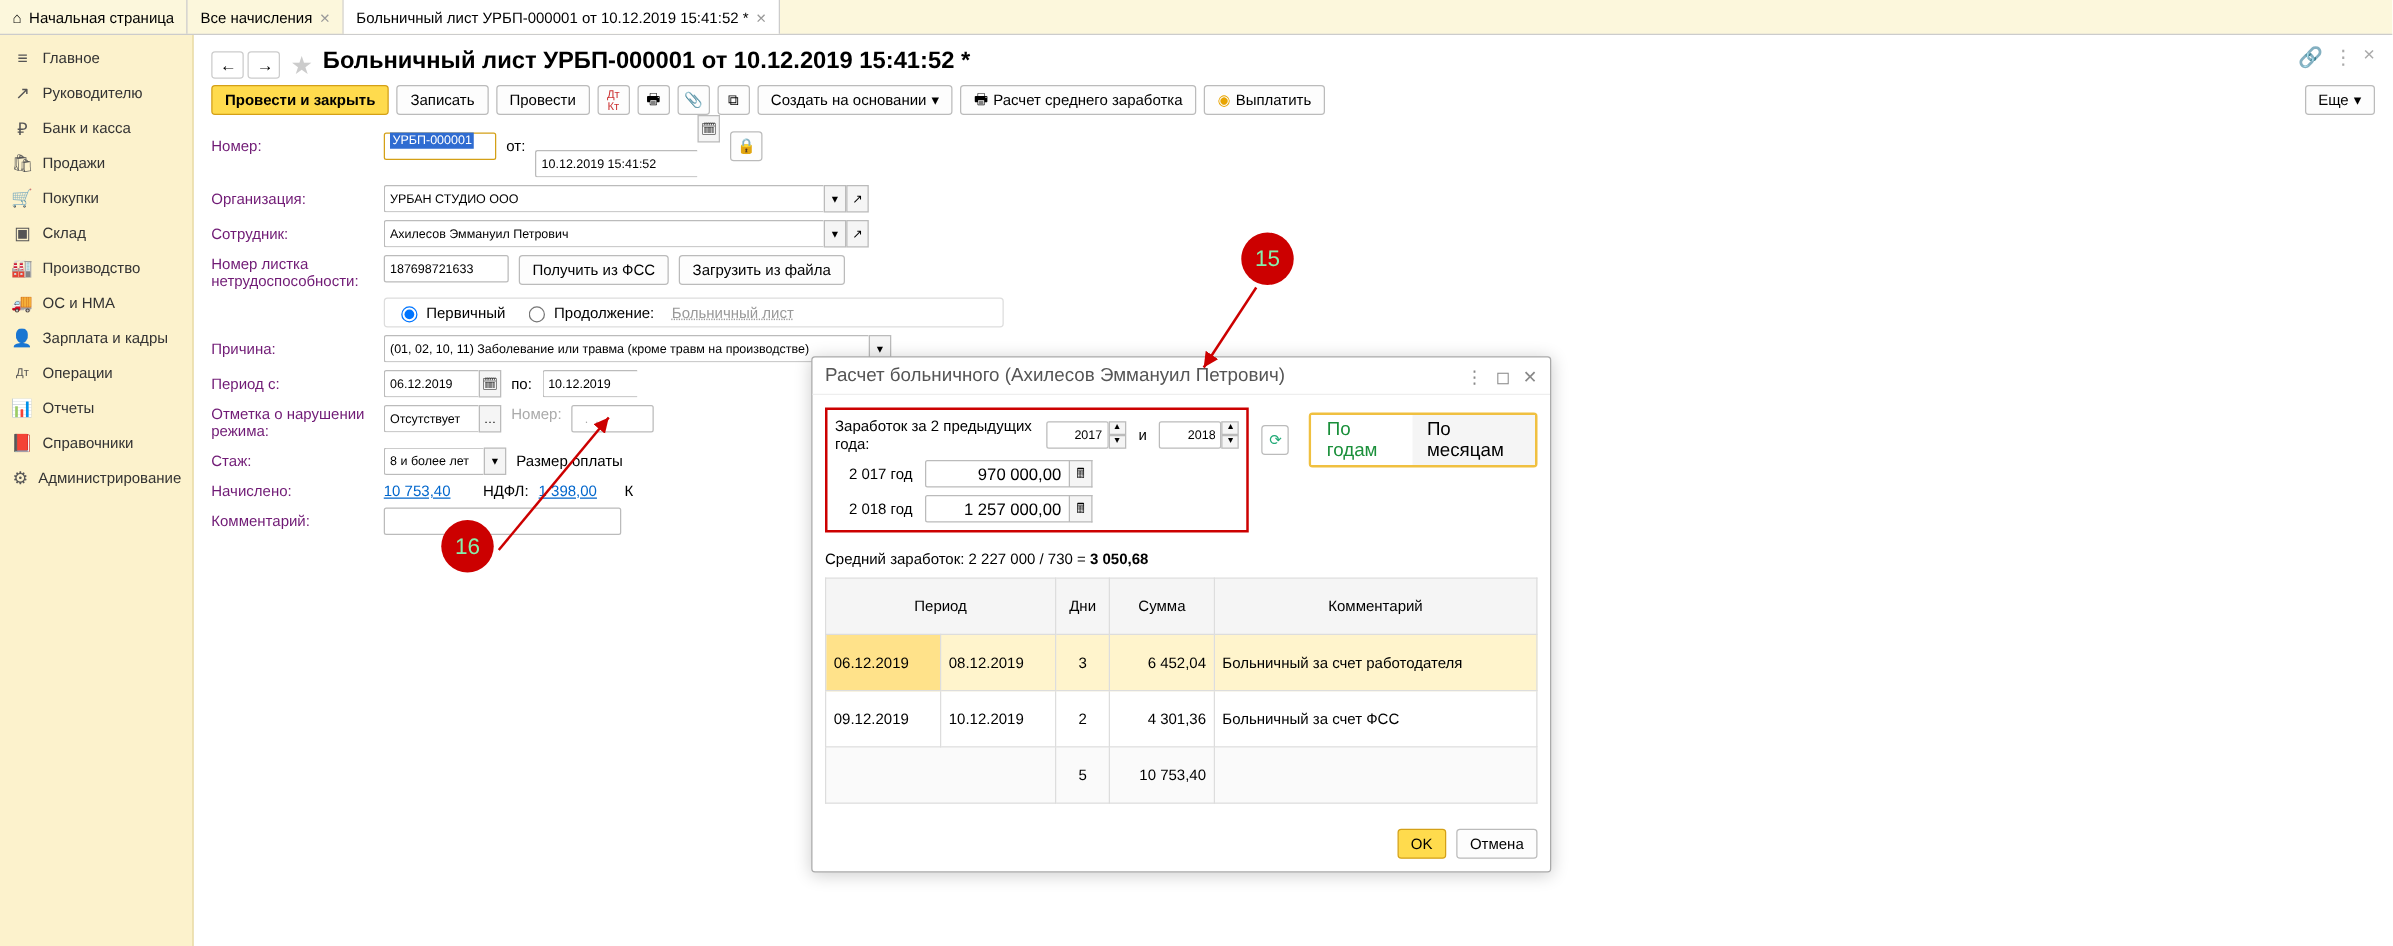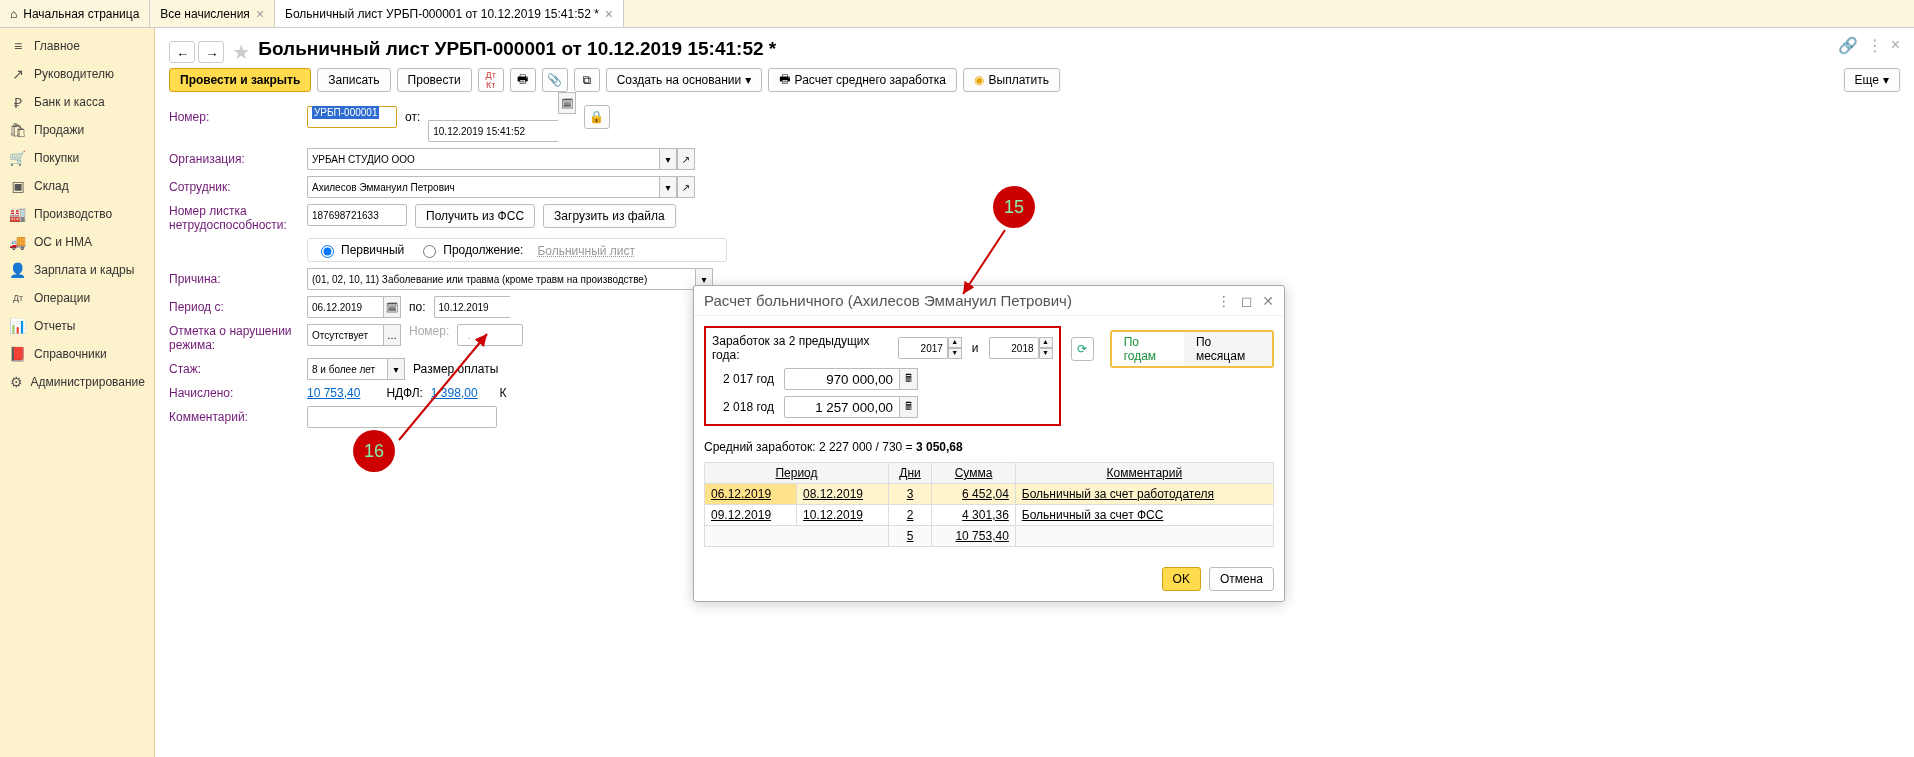--- a/index.html
+++ b/index.html
@@ -25,45 +25,45 @@
   .form-row { display: flex; align-items: center; margin-bottom: 6px; gap: 8px; }
   .form-label { width: 130px; color: #701a75; flex-shrink: 0; }
   .input { height: 22px; border: 1px solid #bbb; border-radius: 2px; padding: 0 4px; font-size: 10px; background: #fff; }
   .input.selected-text { background: #fff; }
   .sel-highlight { background: #2f6cd1; color: #fff; padding: 1px 2px; }
   .combo { display: flex; }
   .combo .input { border-right: none; border-radius: 2px 0 0 2px; }
   .combo-btn { width: 18px; height: 22px; border: 1px solid #bbb; background: #f5f5f5; display: flex; align-items: center; justify-content: center; font-size: 10px; cursor: pointer; }
   .link-blue { color: #0066cc; text-decoration: underline; cursor: pointer; }
   .link-gray { color: #999; text-decoration: underline dotted; cursor: pointer; }
-  .radio-group { display: flex; align-items: flex-end; gap: 14px; border: 1px solid #ddd; padding: 3px 8px; border-radius: 3px; width: 420px; }
+  .radio-group { display: flex; align-items: center; gap: 14px; border: 1px solid #ddd; padding: 3px 8px; border-radius: 3px; width: 496px; }
   .radio-item { display: flex; align-items: center; gap: 4px; }
   .page-heading-tools { position: absolute; right: 14px; top: 8px; display: flex; gap: 8px; color: #aaa; font-size: 16px; }
   
-  .popup { position: absolute; left: 494px; top: 257px; width: 592px; background: #fff; border: 1px solid #aaa; box-shadow: 0 2px 14px rgba(0,0,0,0.2); border-radius: 3px; margin-left: 44px; }
+  .popup { position: absolute; left: 494px; top: 257px; width: 592px; background: #fff; border: 1px solid #aaa; box-shadow: 0 2px 14px rgba(0,0,0,0.2); border-radius: 3px; }
   .popup-header { display: flex; align-items: center; padding: 6px 10px; border-bottom: 1px solid #eee; }
   .popup-title { font-size: 15px; color: #555; flex: 1; }
   .popup-tools { display: flex; gap: 10px; color: #888; font-size: 14px; }
   .popup-body { padding: 10px; }
   .earnings-box { border: 2px solid #c00; padding: 6px; margin-bottom: 6px; }
   .earn-row { display: flex; align-items: center; gap: 10px; margin-bottom: 6px; }
   .year-label { width: 62px; text-align: right; }
   .val-input { width: 116px; text-align: right; border: 1px solid #bbb; border-radius: 2px 0 0 2px; height: 22px; padding: 0 6px; }
   .calc-btn { width: 18px; height: 22px; border: 1px solid #bbb; border-left: none; display: flex; align-items: center; justify-content: center; background: #f5f5f5; font-size: 11px; }
   .spinner { display: flex; }
   .spinner .input { width: 50px; text-align: right; }
   .spinner-btns { display: flex; flex-direction: column; }
   .spinner-btns div { width: 14px; height: 11px; border: 1px solid #bbb; background: #f5f5f5; font-size: 7px; line-height: 8px; text-align: center; }
   .toggle-group { display: flex; border: 2px solid #f0c040; border-radius: 3px; margin-left: 8px; }
-  .toggle-btn { padding: 3px 12px; font-size: 12px; cursor: pointer; background: #f5f5f5; }
+  .toggle-btn { padding: 3px 12px; font-size: 15px; cursor: pointer; background: #f5f5f5; }
   .toggle-btn.active { background: #fff; color: #1a8f3a; }
   .refresh-btn { width: 24px; height: 24px; border: 1px solid #bbb; border-radius: 3px; background: #fff; display: flex; align-items: center; justify-content: center; color: #2a7; }
   .avg-line { margin: 8px 0; }
   .tbl { width: 100%; border: 1px solid #ccc; border-collapse: collapse; }
-  .tbl th, .tbl td { border: 1px solid #ddd; padding: 3px 6px; font-size: 12px; font-weight: normal; text-align: left; text-decoration: underline; }
+  .tbl th, .tbl td { border: 1px solid #ddd; padding: 15px 6px; font-size: 12px; font-weight: normal; text-align: left; }
   .tbl th { background: #f5f5f5; text-align: center; }
   .tbl .num { text-align: right; }
   .tbl .cnum { text-align: center; }
   .tbl tr.hl td { background: #fff4cc; }
   .tbl tr.hl td:first-child { background: #ffe28a; }
   .tbl tfoot td { background: #fafafa; }
   .popup-footer { display: flex; justify-content: flex-end; gap: 8px; padding: 10px; }
   .callout { position: absolute; width: 42px; height: 42px; border-radius: 50%; background: #c00; color: #86efac; display: flex; align-items: center; justify-content: center; font-size: 18px; font-weight: normal; z-index: 50; }
   .arrow-svg { position: absolute; pointer-events: none; z-index: 49; }
 </style>
@@ -388,21 +388,21 @@
     <div class="callout" style="left:838px; top:158px">15</div>
     <svg class="arrow-svg" style="left:800px; top:198px" width="70" height="80">
         <defs>
           <marker id="ah1" markerWidth="8" markerHeight="8" refX="6" refY="3" orient="auto">
             <path d="M0,0 L6,3 L0,6 Z" fill="#c00"></path>
           </marker>
         </defs>
         <line x1="50" y1="4" x2="8" y2="68" stroke="#c00" stroke-width="2" marker-end="url(#ah1)"></line>
       </svg>
 
-    <div class="callout" style="left:198px; top:402px">16</div>
+    <div class="callout" style="left:198px; top:388px">16</div>
     <svg class="arrow-svg" style="left:240px; top:300px" width="100" height="120">
         <defs>
           <marker id="ah2" markerWidth="8" markerHeight="8" refX="6" refY="3" orient="auto">
             <path d="M0,0 L6,3 L0,6 Z" fill="#c00"></path>
           </marker>
         </defs>
         <line x1="4" y1="112" x2="92" y2="6" stroke="#c00" stroke-width="2" marker-end="url(#ah2)"></line>
       </svg>
 
   </div>

